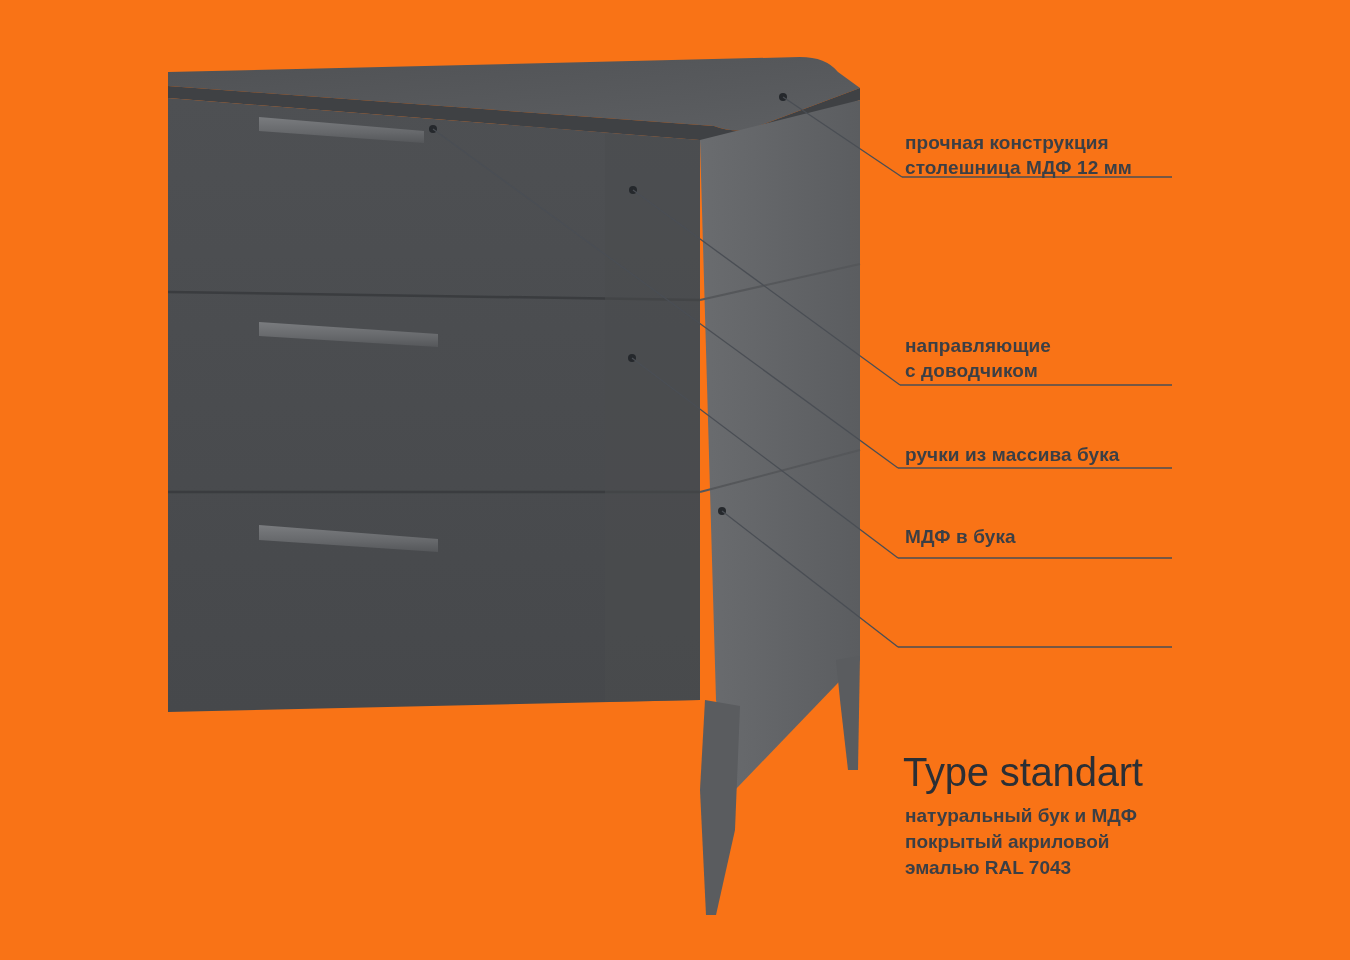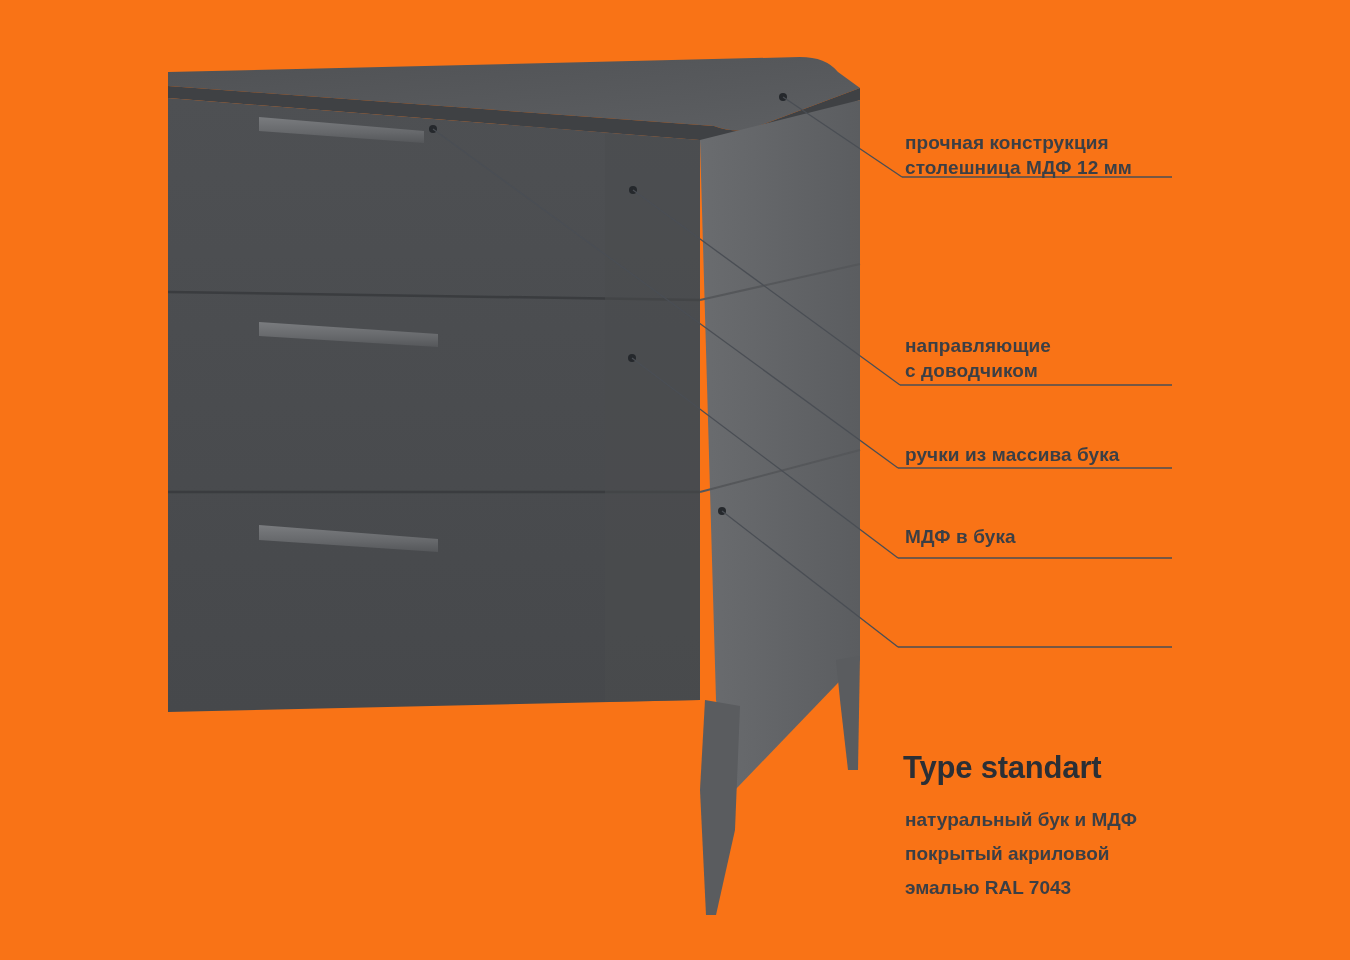--- a/index.html
+++ b/index.html
@@ -27,29 +27,29 @@
     color: #3b3f45;
     font-size: 19px;
     line-height: 25px;
     font-weight: 600;
     letter-spacing: 0.1px;
     white-space: pre-line;
   }
   .brand-title {
     position: absolute;
     color: #2b2f35;
-    font-size: 31px;
-    font-weight: 700;
+    font-size: 40px;
+    font-weight: 400;
     letter-spacing: -0.2px;
   }
   .brand-sub {
     position: absolute;
     color: #3b3f45;
     font-size: 19px;
-    line-height: 34px;
+    line-height: 26px;
     font-weight: 600;
     white-space: pre-line;
   }
 </style>
 </head>
 <body>
 
 <div id="root">
 
   <svg id="product-svg" viewBox="0 0 1350 960">

